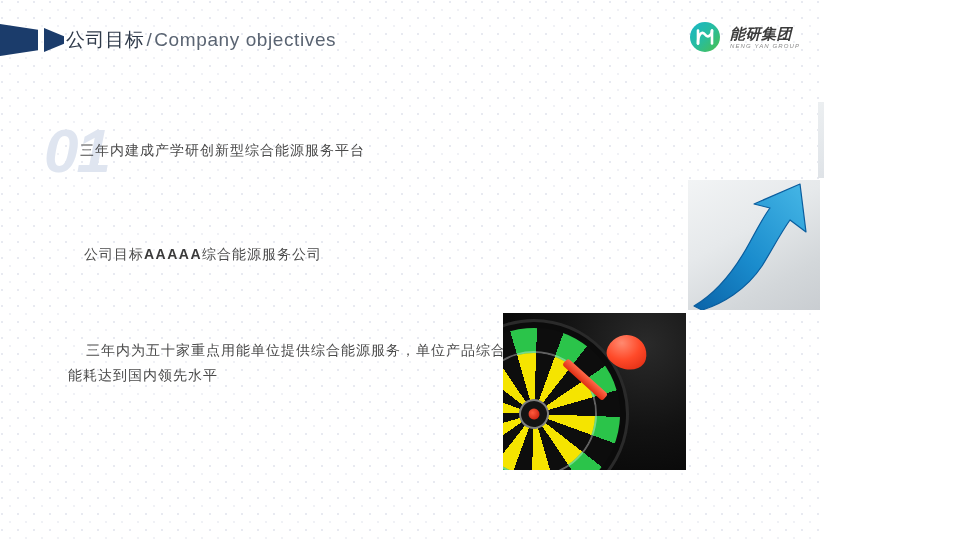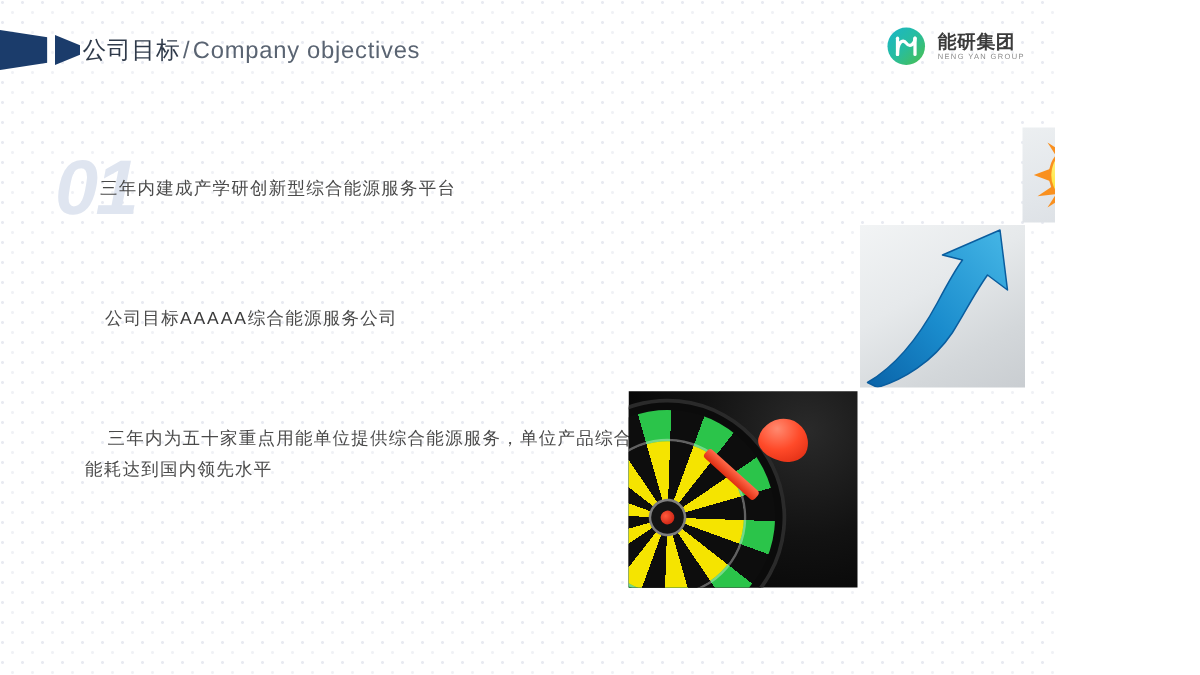--- a/index.html
+++ b/index.html
@@ -11,21 +11,20 @@
     position: relative;
     width: 824px;
     height: 540px;
     overflow: hidden;
     background-color: #ffffff;
     background-image:
       radial-gradient(circle at 2px 2px, rgba(140,150,185,0.20) 1px, transparent 1.3px),
       radial-gradient(circle at 10px 10px, rgba(140,150,185,0.13) 1px, transparent 1.3px);
     background-size: 16px 16px, 16px 16px;
     font-family: "Liberation Sans", "DejaVu Sans", sans-serif;
-    padding-left: 20px;
   }
 
   
   .ribbon {
     position: absolute;
     left: 0;
     top: 24px;
     width: 64px;
     height: 32px;
     pointer-events: none;
@@ -63,20 +62,21 @@
   .header-title .en { color: #5a6472; }
 
   
   .logo {
     position: absolute;
     right: 24px;
     top: 22px;
     display: flex;
     align-items: center;
     gap: 10px;
+    font-style: italic;
   }
   .logo-mark {
     width: 30px;
     height: 30px;
     border-radius: 50%;
     background: linear-gradient(135deg, #19b6c9 0%, #27bda0 48%, #4cc04b 100%);
     position: relative;
     flex: none;
   }
   .logo-mark svg { position: absolute; inset: 0; }
@@ -119,21 +119,21 @@
     user-select: none;
   }
   .obj-text {
     position: relative;
     padding-left: 36px;
     font-size: 14px;
     color: #4a4a4a;
     line-height: 1.75;
     letter-spacing: 1px;
   }
-  .obj-text b { font-weight: normal; color: #3a3a3a; letter-spacing: 1.5px; }
+  .obj-text b { font-weight: bold; color: #3a3a3a; letter-spacing: 1.5px; }
   #row-1 .obj-text { padding-top: 20px; }
   #row-2 .obj-text { padding-top: 22px; padding-left: 40px; }
   #row-3 { min-height: 110px; }
   #row-3 .obj-text { padding-top: 16px; padding-left: 24px; text-indent: 18px; }
 
   
   .pic {
     position: absolute;
     overflow: hidden;
   }

